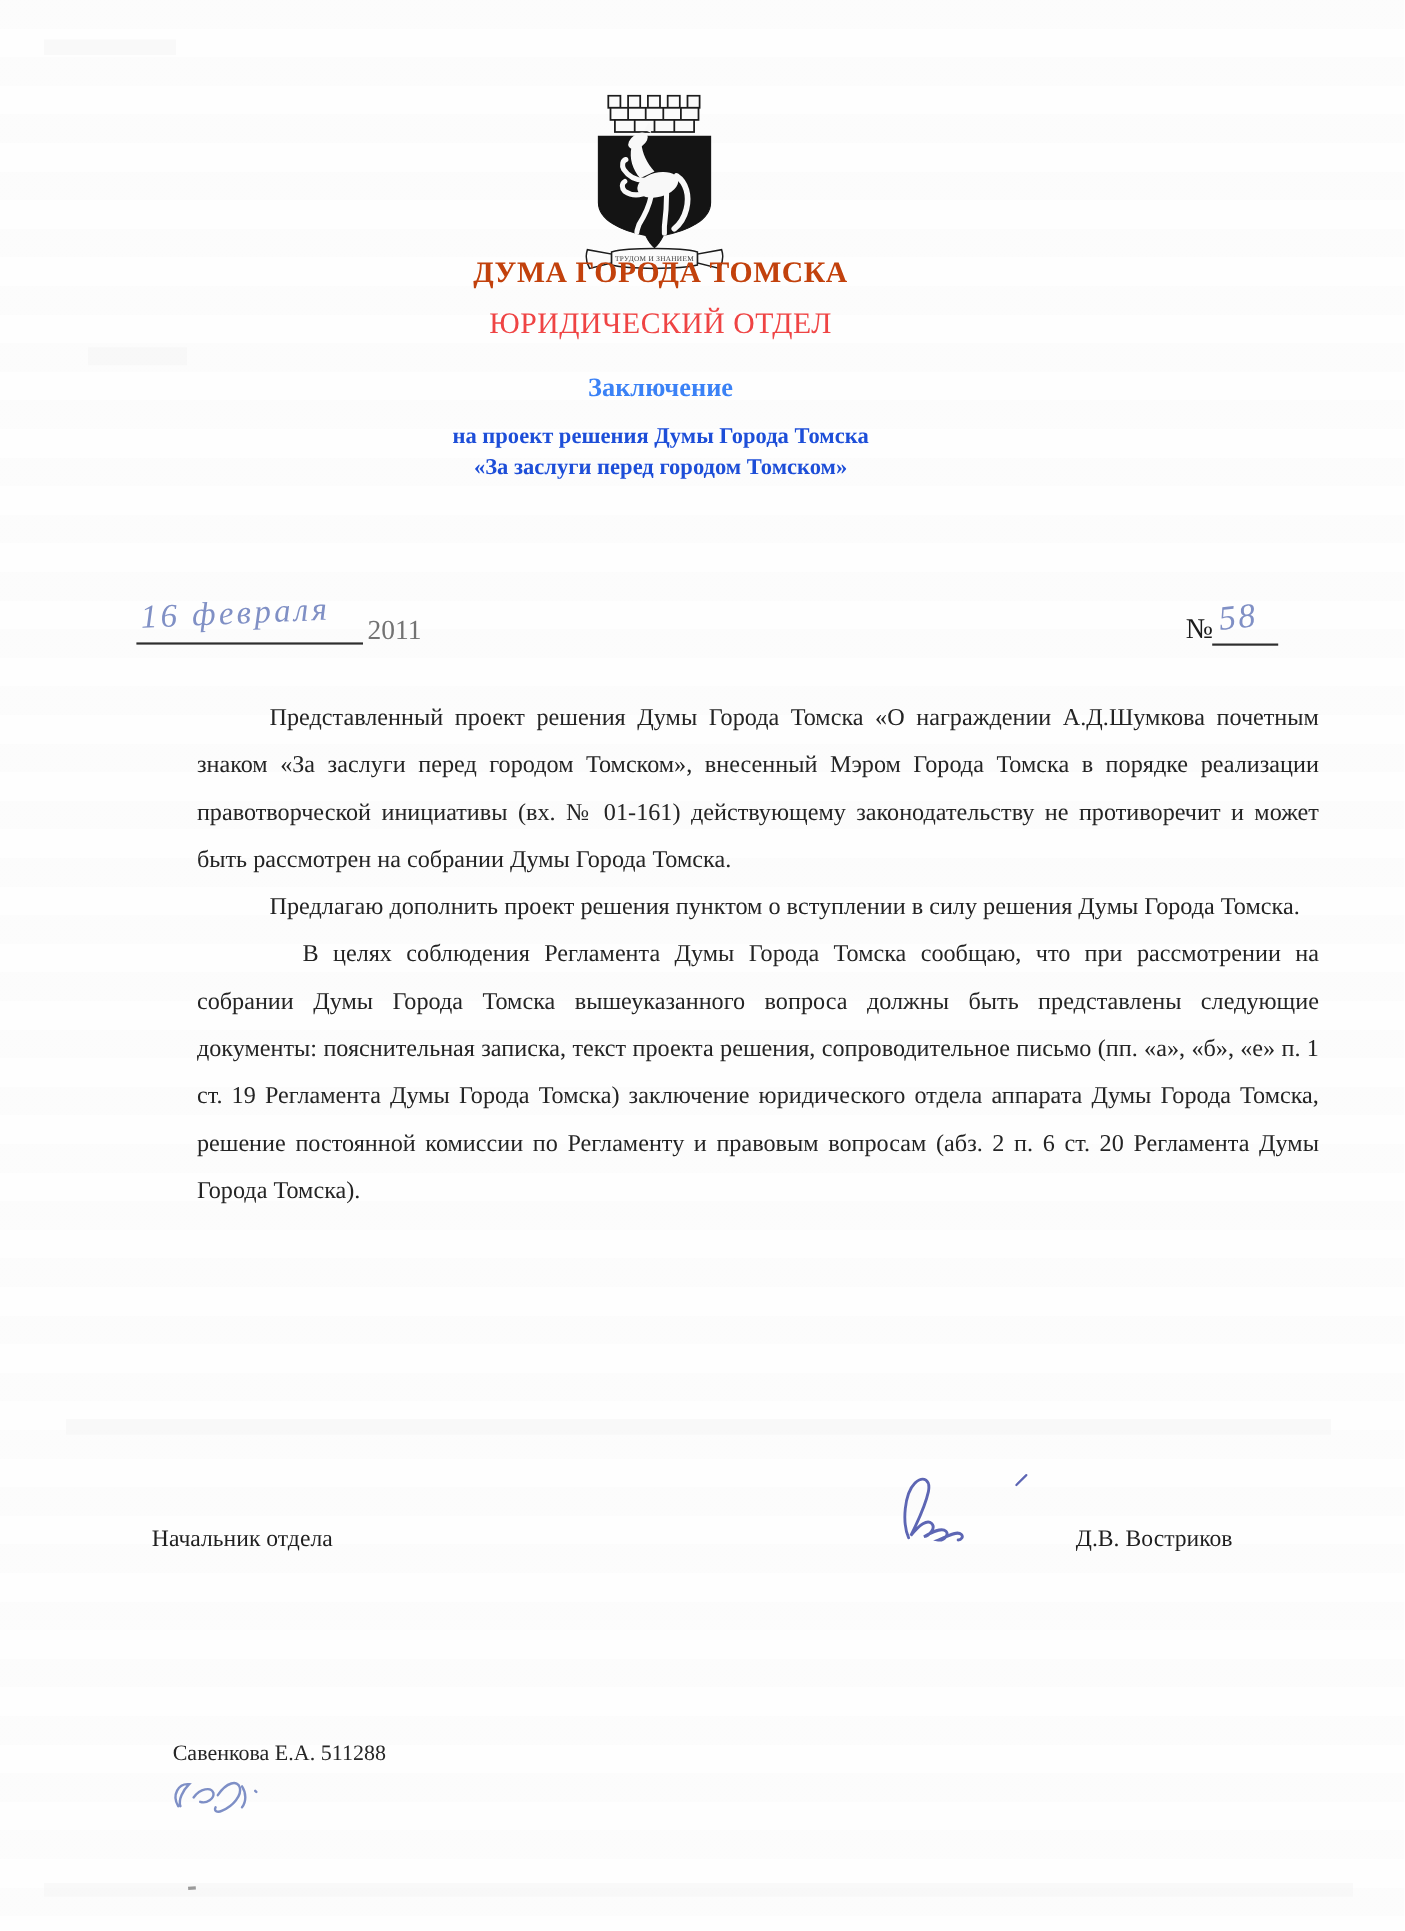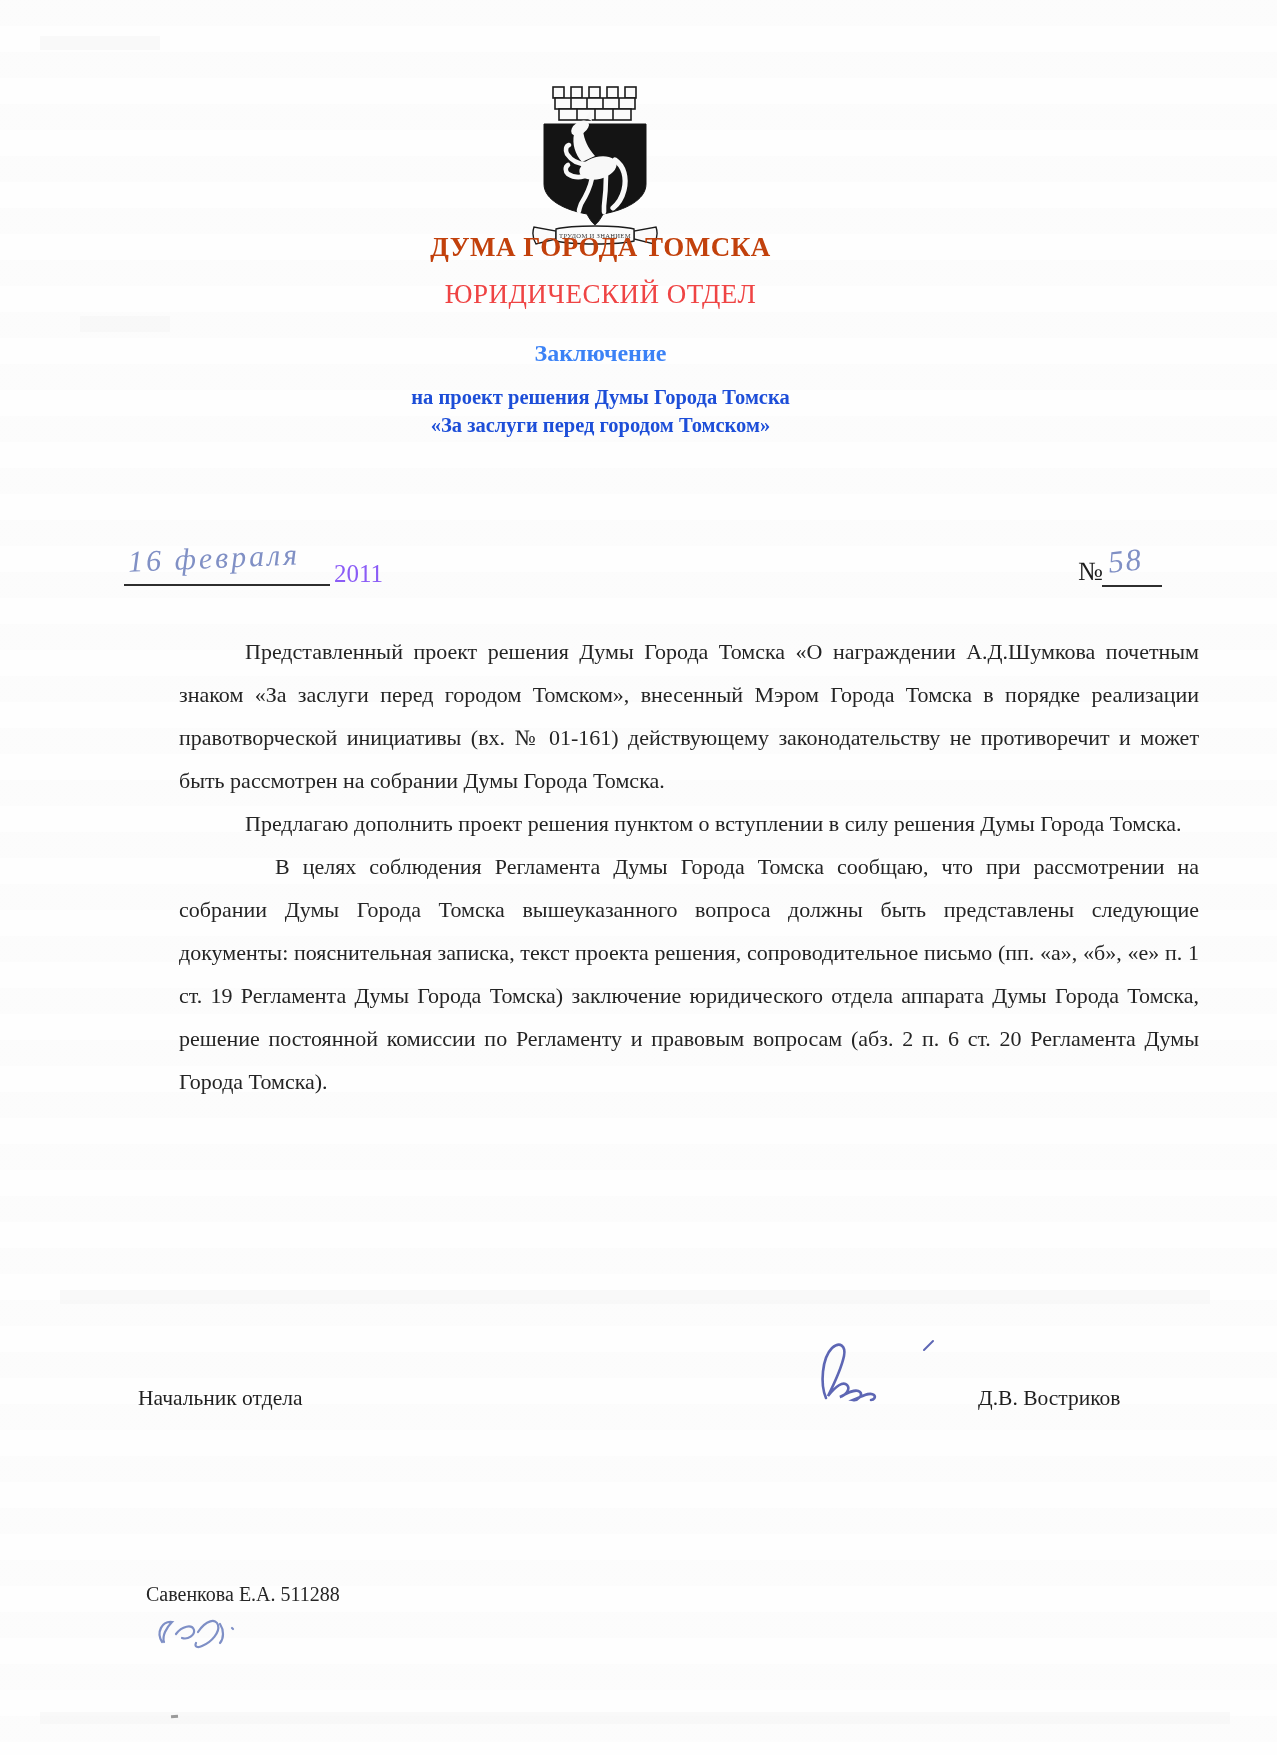--- a/index.html
+++ b/index.html
@@ -37,21 +37,21 @@
     font-style:italic;
     color:#8090c5;
     font-family:"Liberation Serif","DejaVu Serif",serif;
   }
   .hw-date{
     position:absolute; left:128px; top:541px;
     font-size:30px; letter-spacing:3px;
     transform:rotate(-2.5deg);
   }
   .date-rule{ position:absolute; left:124px; top:584px; width:206px; border-top:2px solid #2e2e2e; }
-  .date-year{ position:absolute; left:334px; top:560px; font-size:25px; color:#8b5cf6;text-align:right; }
+  .date-year{ position:absolute; left:334px; top:560px; font-size:25px; color:#737373;text-align:right; }
 
   .num-label{ position:absolute; left:1078px; top:557px; font-size:26px; color:#1c1c1c; }
   .hw-num{
     position:absolute; left:1108px; top:543px;
     font-size:31px; letter-spacing:2px;
     transform:rotate(-6deg);
   }
   .num-rule{ position:absolute; left:1102px; top:585px; width:60px; border-top:2px solid #2e2e2e; }
 
   .body-text{
@@ -59,21 +59,21 @@
     font-size:22px; line-height:43px;
     text-align:justify; color:#242424;margin-left:36px;
   }
   .body-text p{ text-indent:66px; }
   .body-text p.indent-lg{ text-indent:96px; }
 
   .sig-position{ position:absolute; left:138px; top:1386px; font-size:21.5px; }
   .sig-name{ position:absolute; left:978px; top:1386px; font-size:21.5px; }
   .sig-scrawl{ position:absolute; left:812px; top:1336px; }
 
-  .executor{ position:absolute; left:146px; top:1583px; font-size:20px; color:#262626; }
+  .executor{ position:absolute; left:157px; top:1583px; font-size:20px; color:#262626; }
   .executor-initials{ position:absolute; left:152px; top:1612px; }
 
   .bottom-mark{ position:absolute; left:171px; top:1715px; width:7px; height:2.5px; background:#9a9a9a; transform:rotate(-4deg); }
 </style>
 </head>
 <body>
 
 <div class="page">
 
   <div class="artifact" style="left:40px; top:36px; width:120px; height:14px;"></div>

